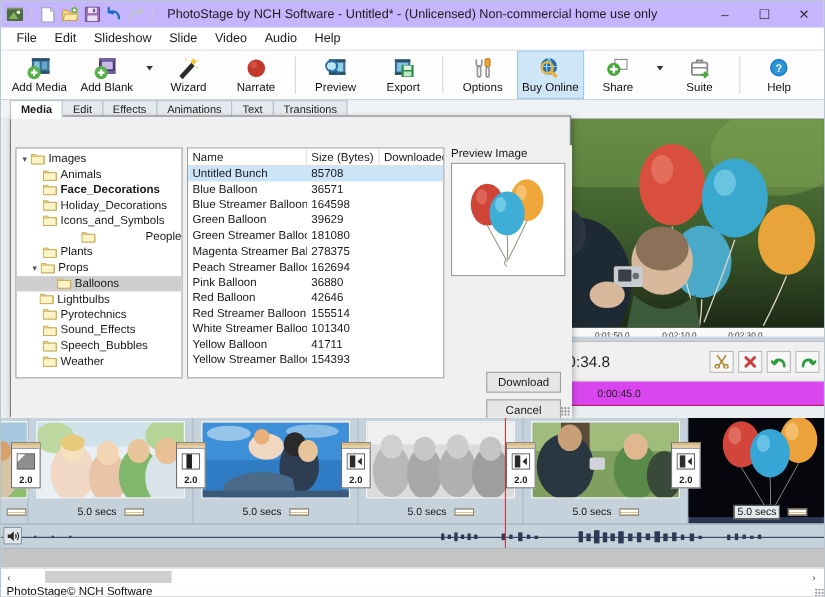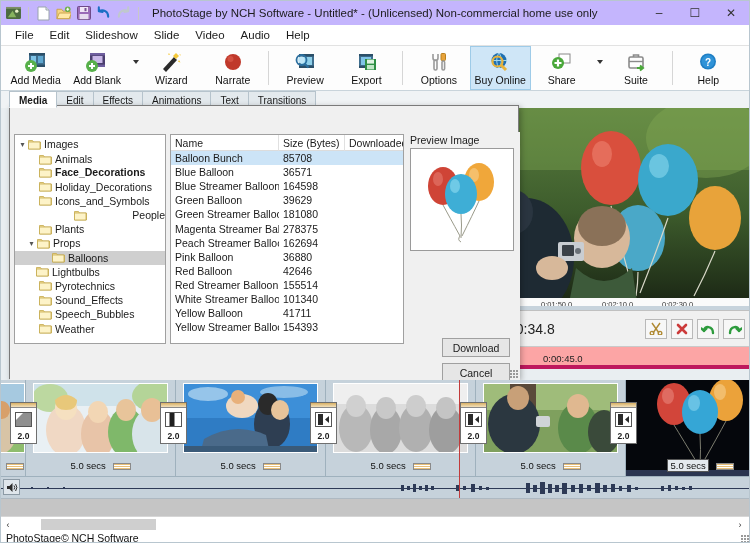--- a/index.html
+++ b/index.html
@@ -45,21 +45,21 @@
   
   .workarea { position:absolute; left:0; top:107px; width:750px; height:272px; background:#e9eef1; }
 
   
   .videopane { position:absolute; left:405px; top:0px; width:345px; height:190px; overflow:hidden; background:#000; }
   .ruler-top { position:absolute; left:405px; top:190px; width:345px; height:13px; background:#fafafa; border-bottom:1px solid #c0c0c0; font-size:7.5px; color:#333; }
   .ruler-top span { position:absolute; top:2px; white-space:nowrap; }
   .transport { position:absolute; left:405px; top:203px; width:345px; height:36px; background:#f0f0f0; border-bottom:1px solid #c9c9c9; display:flex; align-items:center;}
   .bigtime { flex:1; text-align:center; font-size:14px; color:#222; font-weight:500;}
   .tool-sq { width:22px; height:20px; border:1px solid #b9b9b9; background:#f7f7f7; margin-right:4px; display:flex;align-items:center;justify-content:center;}
-  .ruler2 { position:absolute; left:405px; top:239px; width:345px; height:22px; background:#fca5a5; border-bottom:4px solid #be185d; font-size:9.5px; color:#222;}
+  .ruler2 { position:absolute; left:405px; top:239px; width:345px; height:22px; background:#d946ef; border-bottom:1px solid #be185d; font-size:9.5px; color:#222;}
   .ruler2 span { position:absolute; top:6px; }
 
   
   .dialog { position:absolute; left:8px; top:104px; width:510px; height:274px; background:#f0f0f0; border:1px solid #7a7a7a; box-shadow:2px 2px 6px rgba(0,0,0,.3);}
   .dlg-title { height:26px; background:#ffffff; display:flex; align-items:center; border-bottom:6px solid #b91c1c; position:relative;margin-top:36px;}
   .dlg-title .t { font-size:11.5px; margin-left:8px; color:#1b1b1b;}
   .dlg-wbtns { position:absolute; right:0; top:0; display:flex; height:26px;}
   .dlg-wbtn { width:34px; height:26px; display:flex;align-items:center;justify-content:center; color:#555; font-size:11px;}
   .dlg-wbtn.min { color:#bdbdbd;}
   .dlg-body { position:absolute; left:0; top:26px; width:510px; height:248px; background:#f0f0f0;}
@@ -557,21 +557,21 @@
         </div>
       </div>
 
       <div class="list">
         <div class="lhead">
           <div class="c-name">Name</div>
           <div class="c-size">Size (Bytes)</div>
           <div class="c-dl" style="border-right:none;">Downloaded</div>
         </div>
         <div class="lrow sel">
-          <div class="c-name">Balloon Bunch</div>
+          <div class="c-name">Untitled Bunch</div>
           <div class="c-size">85708</div>
           <div class="c-dl"></div>
         </div>
         <div class="lrow">
           <div class="c-name">Blue Balloon</div>
           <div class="c-size">36571</div>
           <div class="c-dl"></div>
         </div>
         <div class="lrow">
           <div class="c-name">Blue Streamer Balloon</div>

